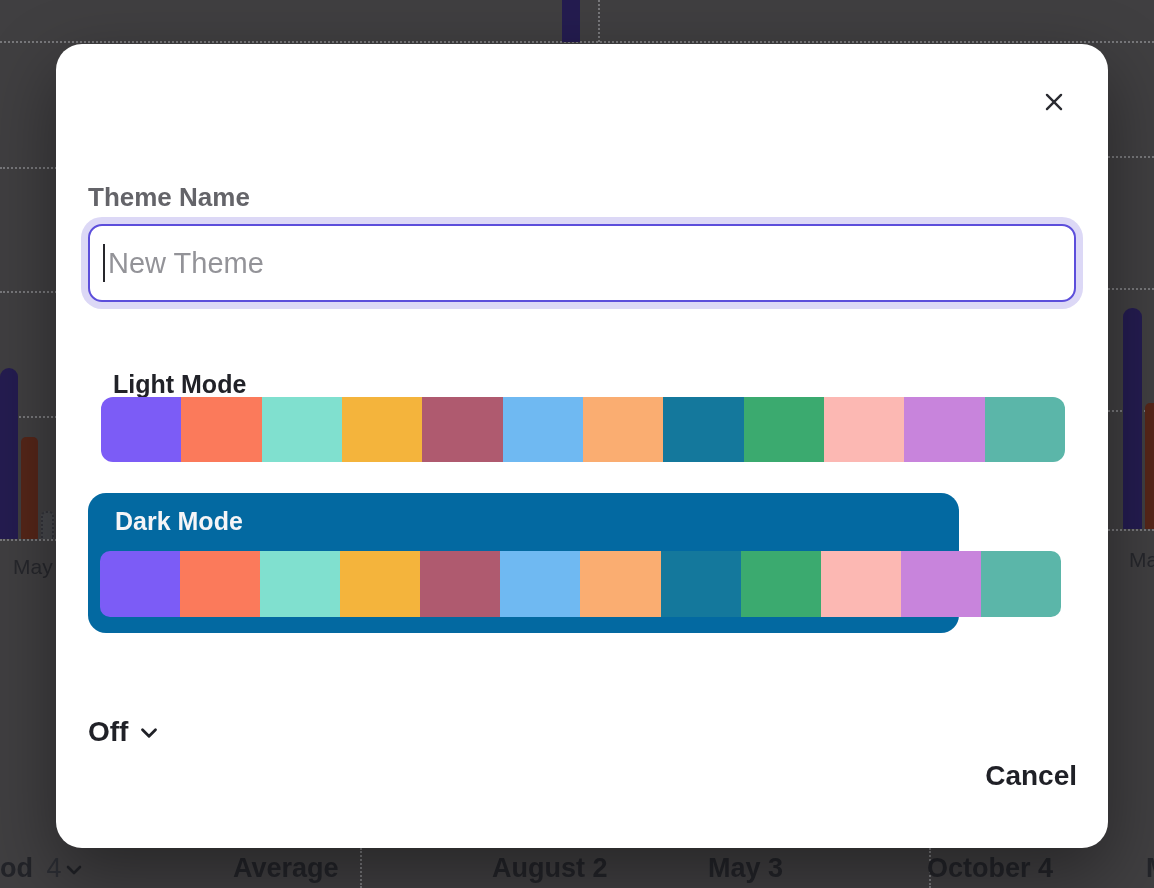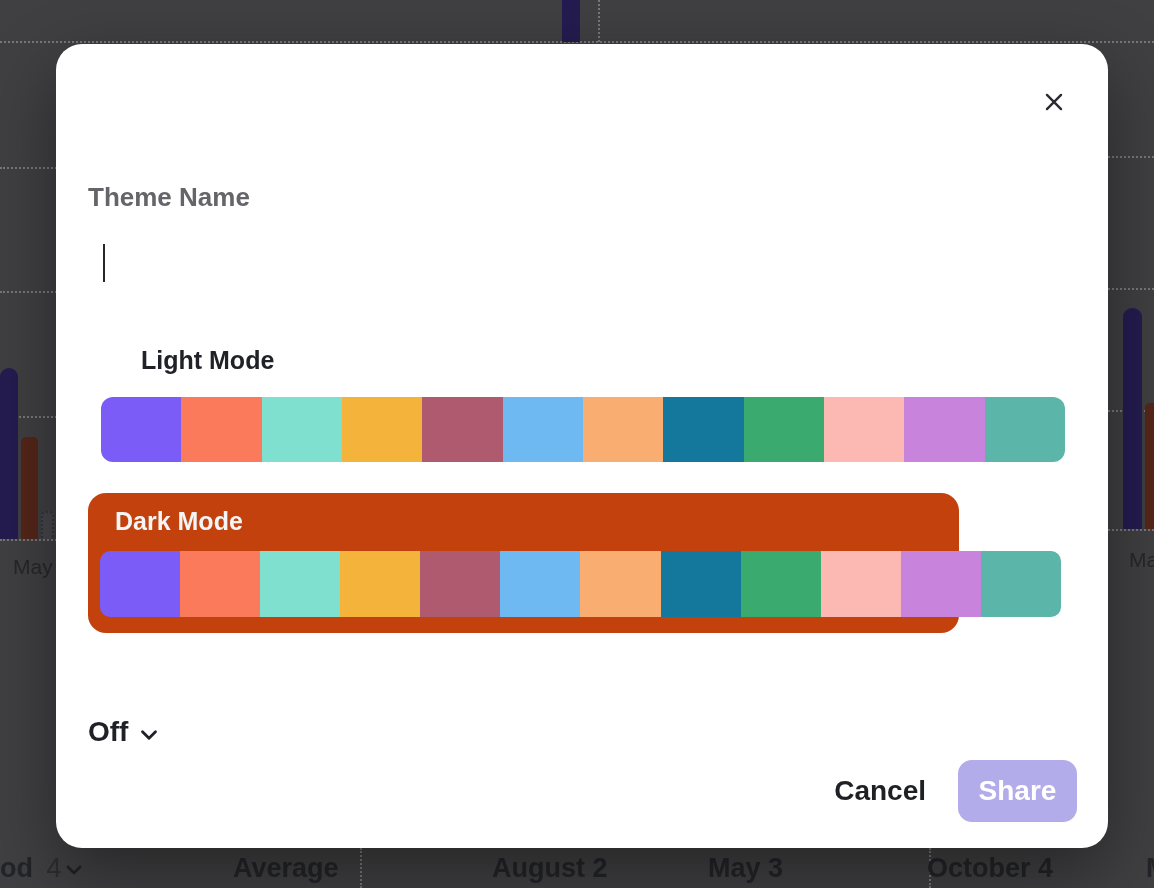--- a/index.html
+++ b/index.html
@@ -34,32 +34,32 @@
                 font-family:"Liberation Sans","DejaVu Sans",sans-serif; }
   .name-input::placeholder { color:#939398; }
   .caret { position:absolute; left:47px; top:200px; width:2px; height:38px; background:#26262B;
            animation:blink 1.1s steps(1) infinite; }
   @keyframes blink { 50% { opacity:0; } }
 
   .section-label { position:absolute; font-size:25px; font-weight:600; color:#212228; }
   .palette { position:absolute; display:flex; overflow:hidden; border-radius:12px; }
   .palette .swatch { flex:1 1 0; }
 
-  .light-label { left:57px; top:302px;margin-left:28px; }
+  .light-label { left:57px; top:326px; }
   .light-palette { left:45px; top:353px; width:964px; height:65px; }
 
   .dark-card { position:absolute; left:32px; top:449px; width:871px; height:140px;
-               background:#c2410c; border-radius:18px;padding-left:48px; }
+               background:#0369a1; border-radius:18px;padding-left:48px; }
   .dark-label { left:27px; top:14px; color:#F5F5F7; }
   .dark-palette { left:12px; top:58px; width:961px; height:66px; border-radius:10px; }
 
   .access-row { position:absolute; left:32px; top:672px; width:969px; display:flex;
                 align-items:center; justify-content:space-between; }
   .access-label { font-size:28px; color:#393A41; }
-  .access-toggle { display:flex; align-items:flex-end; gap:8px; background:transparent; border:none;
+  .access-toggle { display:flex; align-items:flex-start; gap:8px; background:transparent; border:none;
                    cursor:pointer; font-family:inherit; }
   .access-value { font-size:28px; font-weight:600; color:#202127; }
   .access-toggle .chev { width:26px; height:26px; color:#202127; margin-top:4px; }
 
   .footer { position:absolute; right:31px; top:716px; display:flex; align-items:center; gap:32px; }
   .cancel-btn { background:transparent; border:none; font-size:28px; font-weight:600;
                 color:#1F2026; cursor:pointer; font-family:inherit; }
   .share-btn { width:119px; height:62px; border:none; border-radius:14px; background:#B2ACEA;
                color:#ffffff; font-size:28px; font-weight:600; cursor:pointer; font-family:inherit; }
 </style>
@@ -107,20 +107,21 @@
 
 <div class="modal">
 
   <button class="close-btn">
     <svg width="26" height="26" viewBox="0 0 24 24">
       <path d="M5.5 5.5 L18.5 18.5 M18.5 5.5 L5.5 18.5" fill="none" stroke="currentColor" stroke-width="2.2" stroke-linecap="round"></path>
     </svg>
   </button>
 
   <div class="field-label">Theme Name</div>
+  <input class="name-input" type="text" placeholder="New Theme" style="">
   <div class="caret"></div>
 
   <div class="section-label light-label">Light Mode</div>
   <div class="palette light-palette">
       <div class="swatch" style="background: rgb(124, 92, 246);"></div>
       <div class="swatch" style="background: rgb(251, 122, 91);"></div>
       <div class="swatch" style="background: rgb(128, 224, 207);"></div>
       <div class="swatch" style="background: rgb(244, 180, 60);"></div>
       <div class="swatch" style="background: rgb(175, 90, 111);"></div>
       <div class="swatch" style="background: rgb(111, 185, 242);"></div>
@@ -154,15 +155,14 @@
     <button class="access-toggle">
       <span class="access-value">Off</span>
       <svg class="chev" viewBox="0 0 24 24">
         <path d="M6 9l6 6 6-6" fill="none" stroke="currentColor" stroke-width="2.6" stroke-linecap="round" stroke-linejoin="round"></path>
       </svg>
     </button>
   </div>
 
   <div class="footer">
     <button class="cancel-btn">Cancel</button>
-    <button class="share-btn">Share</button>
   </div>
 </div>
 
 </body></html>

